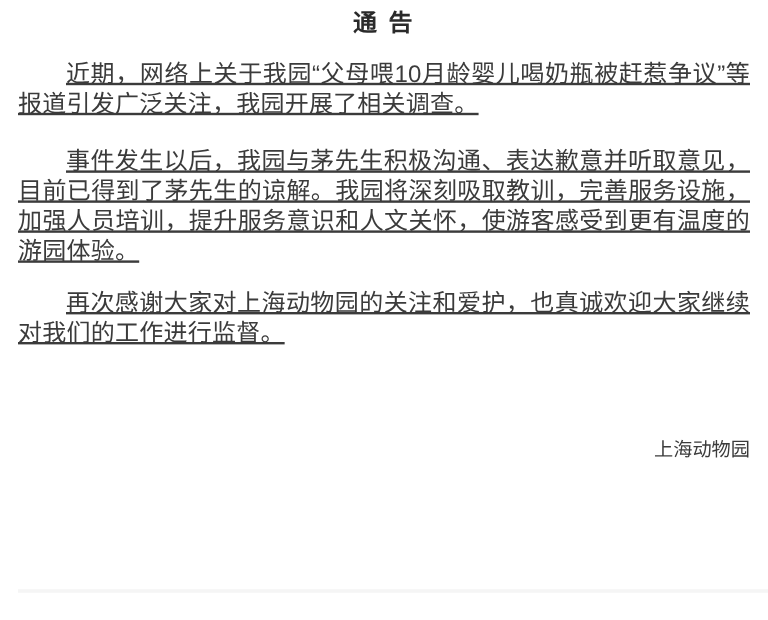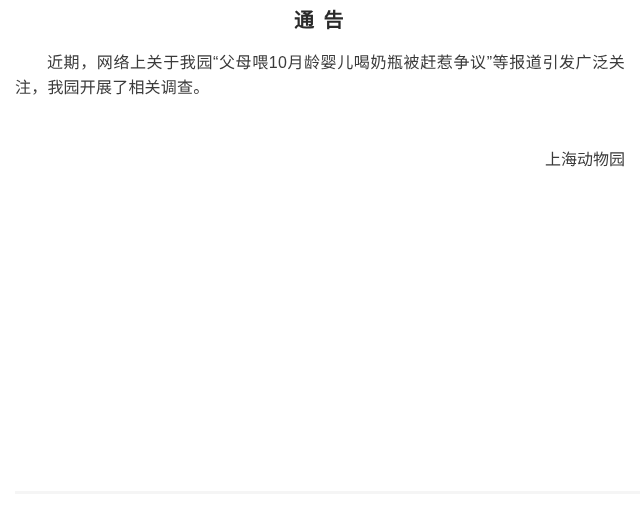--- a/index.html
+++ b/index.html
@@ -23,34 +23,35 @@
     padding-top: 7px;
     font-size: 20px;
     line-height: 27px;
     font-weight: 700;
     color: #2a2a2a;
     text-align: center;
     letter-spacing: 2px;
   }
   .notice-paragraph {
     margin: 0;
-    font-size: 16px;
+    font-size: 20px;
     line-height: 25px;
     text-align: justify;
     text-align-last: left;
     text-indent: 2em;
     color: #3b3b3b;
     letter-spacing: 0.2px;
+    text-decoration: underline;
   }
   .p1 { margin-top: 16px; }
   .p2 { margin-top: 12px; }
   .p3 { margin-top: 23px; }
   .p4 { margin-top: 18px; }
   .signature-block {
-    margin-top: 47px;
+    margin-top: 72px;
     text-align: right;
     font-size: 16px;
     line-height: 25px;
     color: #3b3b3b;
   }
   .bottom-divider {
     position: absolute;
     left: 15px;
     right: 0;
     bottom: 4px;
@@ -61,21 +62,23 @@
 </head>
 <body>
 
 <div class="page">
 
   <h1 class="notice-title">通 告</h1>
 
   <p class="notice-paragraph p1">近期，网络上关于我园“父母喂10月龄婴儿喝奶瓶被赶惹争议”等报道引发广泛关注，我园开展了相关调查。</p>
 
 
+  <p class="notice-paragraph p3">事件发生以后，我园与茅先生积极沟通、表达歉意并听取意见，目前已得到了茅先生的谅解。我园将深刻吸取教训，完善服务设施，加强人员培训，提升服务意识和人文关怀，使游客感受到更有温度的游园体验。</p>
 
+  <p class="notice-paragraph p4">再次感谢大家对上海动物园的关注和爱护，也真诚欢迎大家继续对我们的工作进行监督。</p>
 
   <div class="signature-block">
     <div>上海动物园</div>
   </div>
 
   <div class="bottom-divider"></div>
 
 </div>
 
 </body></html>

